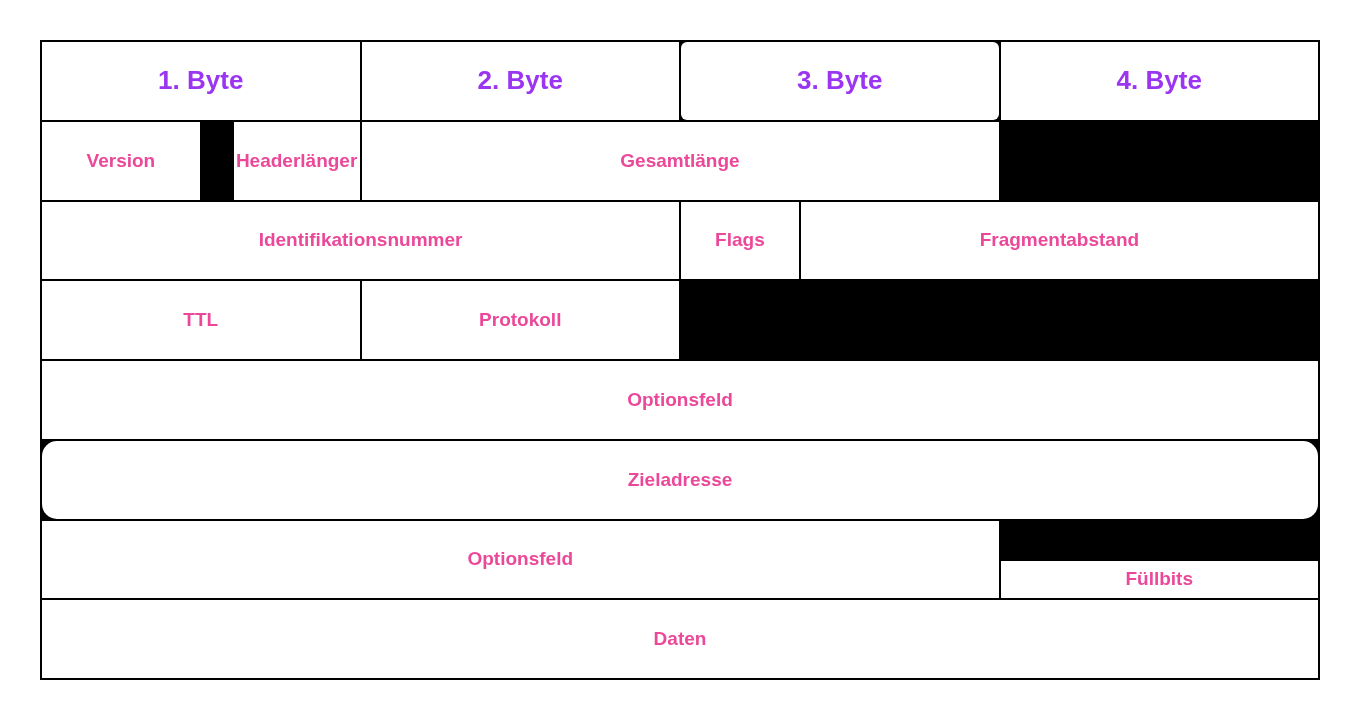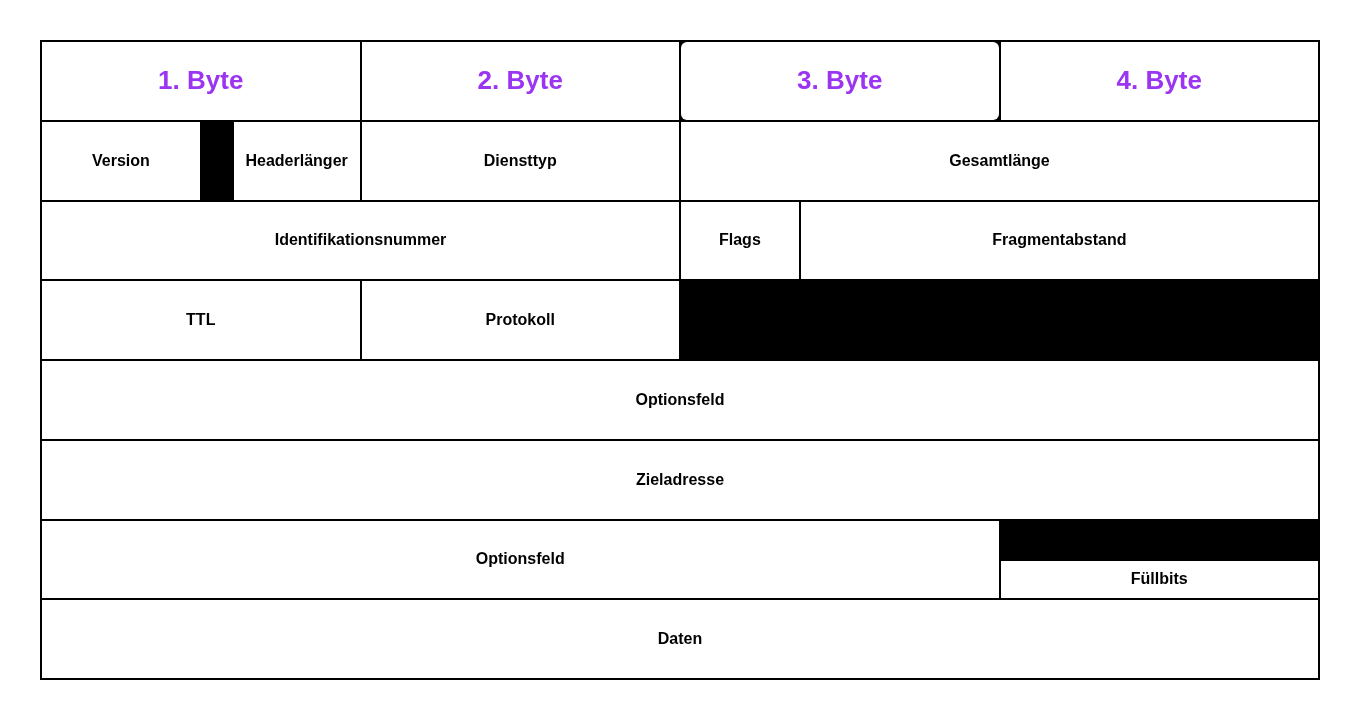--- a/index.html
+++ b/index.html
@@ -29,46 +29,45 @@
     grid-auto-rows: 1fr;
     gap: 2px;                      
   }
   .cell {
     background: #ffffff;
     display: flex;
     align-items: center;
     justify-content: center;
     text-align: center;
     font-weight: bold;
-    font-size: 16px;
-    color: #000000;
+    font-size: 19px;
+    color: #ec4899;
     overflow: hidden;
   }
   .cell.byte-header {
     font-size: 26px;
     color: var(--byte-header-color, #9b35f2);
   }
 </style>
 </head>
 <body>
 
 <div class="page">
   <div class="ip-table" id="ip-table" style="--byte-header-color: #9b35f2; background: rgb(0, 0, 0);">
       <div class="cell byte-header" style="grid-area: 1 / span 8;">1. Byte</div>
       <div class="cell byte-header" style="grid-area: 1 / span 8;">2. Byte</div>
       <div class="cell byte-header" style="grid-area: 1 / span 8; border-radius: 6px;">3. Byte</div>
       <div class="cell byte-header" style="grid-area: 1 / span 8;">4. Byte</div>
       <div class="cell" style="grid-area: 2 / span 4;">Version</div>
       <div class="cell" style="grid-area: 2 / span 4; margin-left: 32px;">Headerlänger</div>
-      <div class="cell" style="grid-area: 2 / span 8;">Diensttyp</div>
       <div class="cell" style="grid-area: 2 / span 16;">Gesamtlänge</div>
       <div class="cell" style="grid-area: 3 / span 16;">Identifikationsnummer</div>
       <div class="cell" style="grid-area: 3 / span 3;">Flags</div>
       <div class="cell" style="grid-area: 3 / span 13;">Fragmentabstand</div>
       <div class="cell" style="grid-area: 4 / span 8;">TTL</div>
       <div class="cell" style="grid-area: 4 / span 8;">Protokoll</div>
       <div class="cell" style="grid-area: 5 / span 32;">Optionsfeld</div>
-      <div class="cell" style="grid-area: 6 / span 32;">Zieladresse</div>
+      <div class="cell" style="grid-area: 6 / span 32; border-radius: 15px;">Zieladresse</div>
       <div class="cell" style="grid-area: 7 / span 24;">Optionsfeld</div>
       <div class="cell" style="grid-area: 7 / span 8; margin-top: 40px;">Füllbits</div>
       <div class="cell" style="grid-area: 8 / span 32;">Daten</div>
     </div>
 </div>
 
 </body></html>

